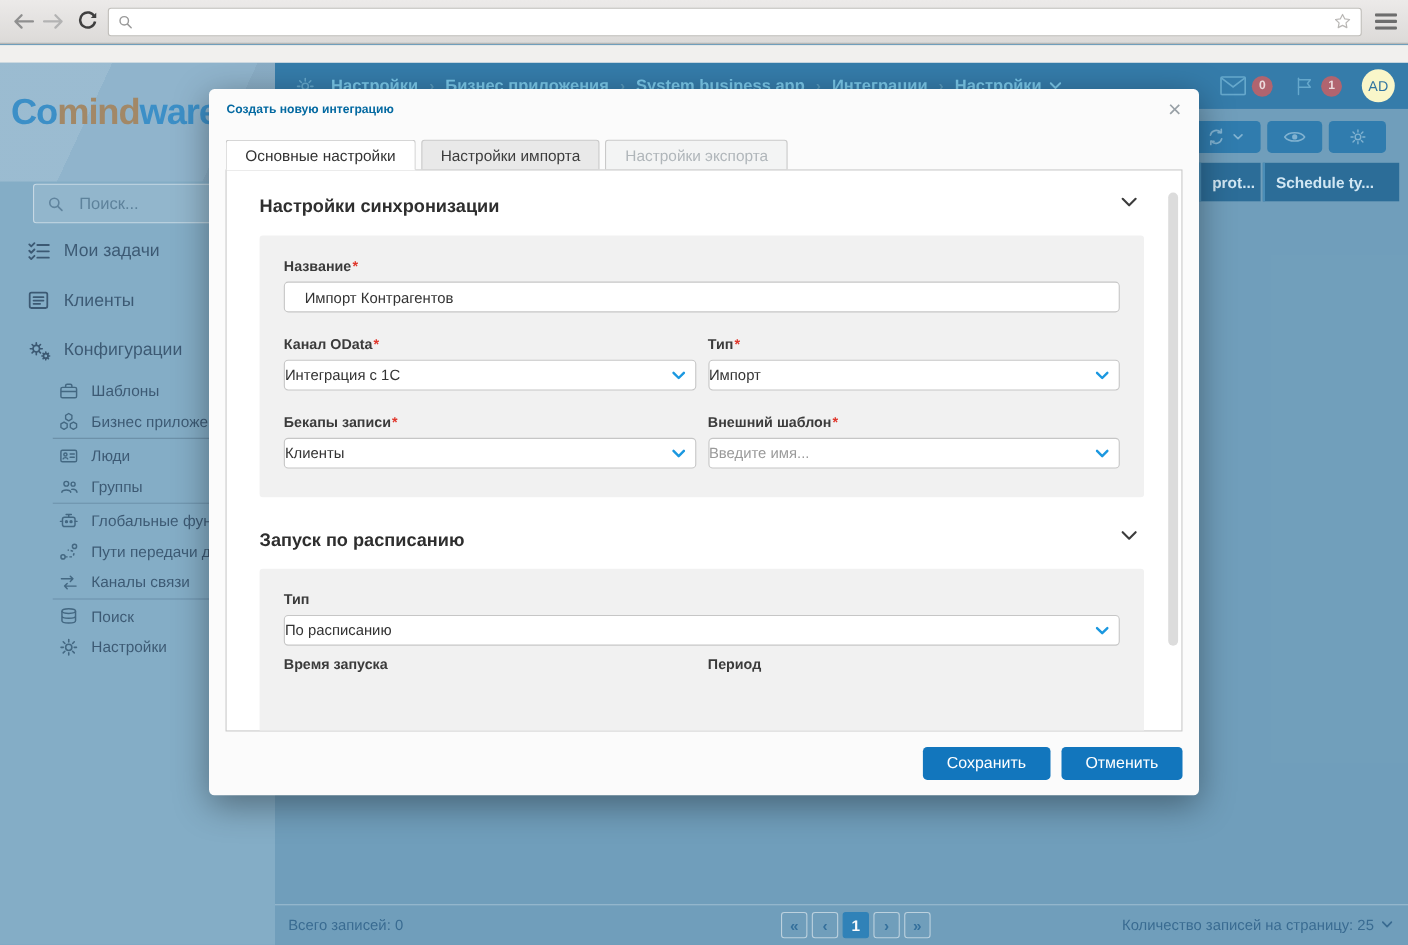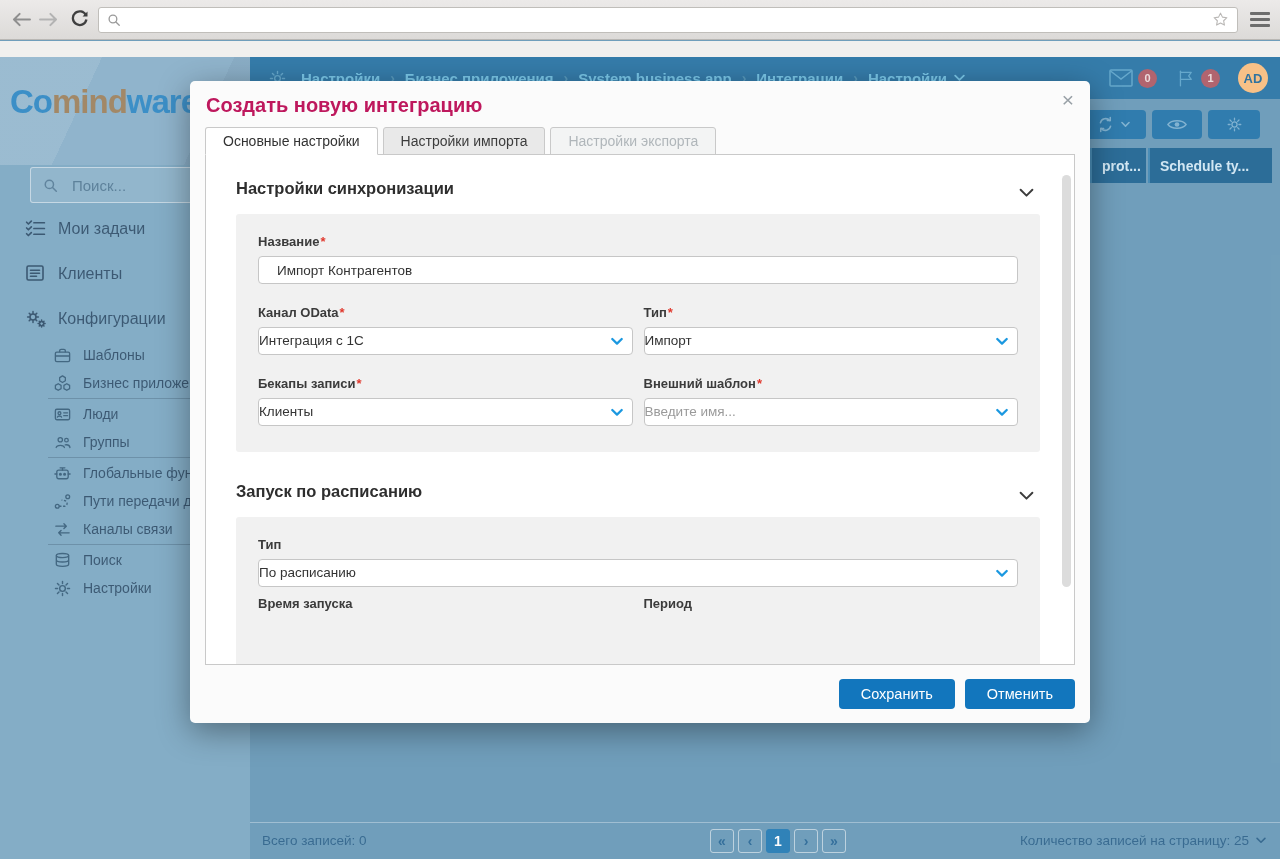--- a/index.html
+++ b/index.html
@@ -45,21 +45,21 @@
   .topbar{position:absolute;left:250px;right:0;top:0;height:42px;background:#15689e;display:flex;align-items:center;padding:0 12px}
   .topbar .gear{color:#4f9dc6;margin:0 14px 0 6px}
   .crumbs{display:flex;align-items:center;white-space:nowrap}
   .crumb{color:#67c2e8;font-size:15px;font-weight:700}
   .crumb-sep{color:#3f8cb4;font-size:14px;font-weight:700;margin:0 10px}
   .crumb-chev{color:#67c2e8;margin-left:7px;display:inline-block}
   .top-right{position:absolute;right:12px;top:0;height:42px;display:flex;align-items:center}
   .tr-group{display:flex;align-items:center;margin-left:20px}
   .tr-group .tic{color:#4f9dc6}
   .badge{min-width:19px;height:19px;border-radius:10px;background:#a84c57;color:#efd9da;font-size:11px;font-weight:700;line-height:19px;text-align:center;padding:0 5px;margin-left:5px}
-  .avatar{width:30px;height:30px;border-radius:50%;background:#fdba74;color:#0e5d92;font-size:13px;font-weight:700;display:flex;align-items:center;justify-content:center;margin-left:18px}
+  .avatar{width:30px;height:30px;border-radius:50%;background:#fef9c3;color:#0e5d92;font-size:13px;font-weight:400;display:flex;align-items:center;justify-content:center;margin-left:18px}
 
   
   .btn-create{position:absolute;left:267px;top:53px;width:111px;height:29px;background:#1272ae;border:none;border-radius:4px;color:#9ecbe5;font-size:14px;font-family:"Liberation Sans",sans-serif;display:flex;align-items:center;justify-content:center;cursor:pointer}
   .btn-create .plus{font-size:17px;margin-right:8px;font-weight:400}
   .tb-btn{position:absolute;top:53px;height:29px;background:#0f68a2;border:none;border-radius:4px;color:#6fa9cc;display:flex;align-items:center;justify-content:center;cursor:pointer}
   .tb-refresh{left:1080px;width:66px}
   .tb-refresh .chv{margin-left:7px}
   .tb-eye{left:1152px;width:50px}
   .tb-gear{left:1208px;width:52px}
   .th-cell{position:absolute;top:91px;height:35px;background:#0a5688;color:#cfe7f5;font-size:14px;font-weight:700;display:flex;align-items:center;padding:0 10px;border-left:2px solid #2e7dad;cursor:pointer;white-space:nowrap;overflow:hidden}
@@ -71,29 +71,29 @@
   .total{position:absolute;left:12px;top:10px;font-weight:400}
   .pager{position:absolute;left:460px;top:6px;display:flex;gap:4px}
   .pg{width:24px;height:24px;border:1px solid rgba(255,255,255,.55);border-radius:3px;background:transparent;color:#155a8d;font-size:14px;font-weight:700;display:flex;align-items:center;justify-content:center;cursor:pointer;font-family:"Liberation Sans",sans-serif}
   .pg.active{background:#0f6fae;border-color:#0f6fae;color:#fff;font-weight:700}
   .pagesize{position:absolute;right:14px;top:10px;display:flex;align-items:center;cursor:pointer}
   .pagesize .chv{margin-left:7px;color:#1a5480}
 
   
   .backdrop{position:absolute;inset:0;background:rgba(225,232,237,.16);z-index:5}
   .modal{position:absolute;left:190px;top:81px;width:900px;height:642px;background:#fbfbfb;border-radius:5px;box-shadow:0 8px 32px rgba(0,0,0,.38);z-index:10}
-  .m-title{position:absolute;left:16px;top:13px;font-size:20px;font-weight:700;color:#be185d}
+  .m-title{position:absolute;left:16px;top:13px;font-size:11px;font-weight:700;color:#0369a1}
   .m-close{position:absolute;right:16px;top:8px;font-size:21px;color:#98a0a6;cursor:pointer;line-height:1}
   .tabs{position:absolute;left:15px;top:46px;display:flex;gap:5px;align-items:flex-end}
   .tab{height:28px;line-height:26px;padding:0 17px;font-size:14px;border:1px solid #c9c9c9;border-radius:3px 3px 0 0;background:#e9e9e9;color:#3c3c3c;cursor:pointer}
   .tab.active{background:#fff;color:#333;border-bottom-color:#fff;position:relative;z-index:3}
   .tab.disabled{background:#f3f4f4;color:#b0b6ba;cursor:default}
   .tab-panel{position:absolute;left:15px;right:15px;top:73px;bottom:58px;border:1px solid #c9c9c9;background:#fff;overflow:hidden}
   .scrollwrap{position:absolute;inset:0;padding:24px 34px 0 30px}
-  .sec-head{display:flex;align-items:flex-end;justify-content:space-between;cursor:pointer}
+  .sec-head{display:flex;align-items:flex-start;justify-content:space-between;cursor:pointer}
   .sec-head .t{font-size:16.5px;font-weight:700;color:#2e2e2e}
   .sec-head .chv{color:#3c3c3c;margin-right:6px}
   .gpanel{margin-top:16px;background:#f1f1f1;border-radius:3px;padding:20px 22px 26px}
   .gpanel.clip{padding-bottom:60px}
   .flabel{font-size:13px;font-weight:700;color:#3b3b3b;margin-bottom:7px}
   .req{color:#e0382d;margin-left:1px}
   .tinput{width:100%;height:28px;border:1px solid #c6c6c6;border-radius:4px;padding:0 18px;font-size:13.5px;color:#333;font-family:"Liberation Sans",sans-serif;background:#fff;outline:none}
   .frow{display:flex;gap:11px;margin-top:21px}
   .fcol{flex:1;min-width:0}
   .sel{position:relative;height:28px;background:#fff;border:1px solid #c6c6c6;border-radius:4px;padding:0 28px 0 0;font-size:13.5px;color:#333;line-height:26px;cursor:pointer;white-space:nowrap;overflow:hidden}

